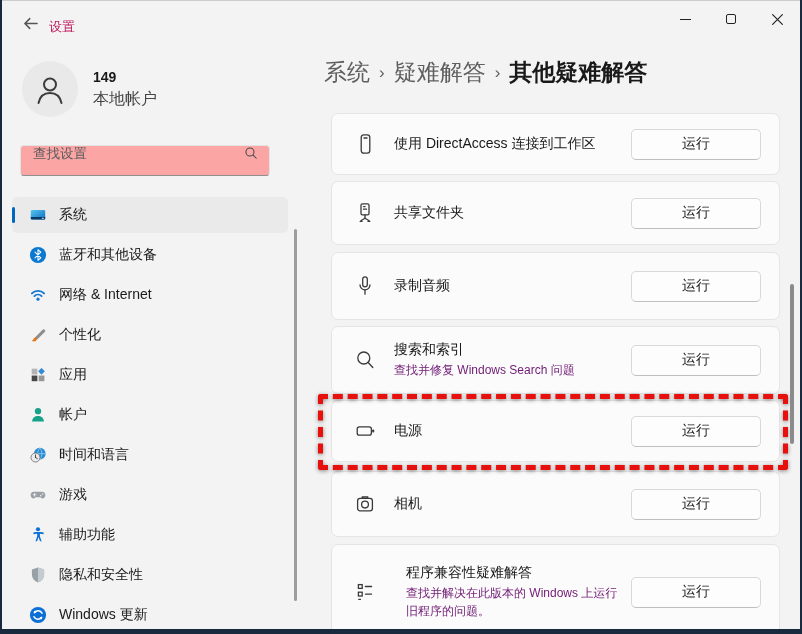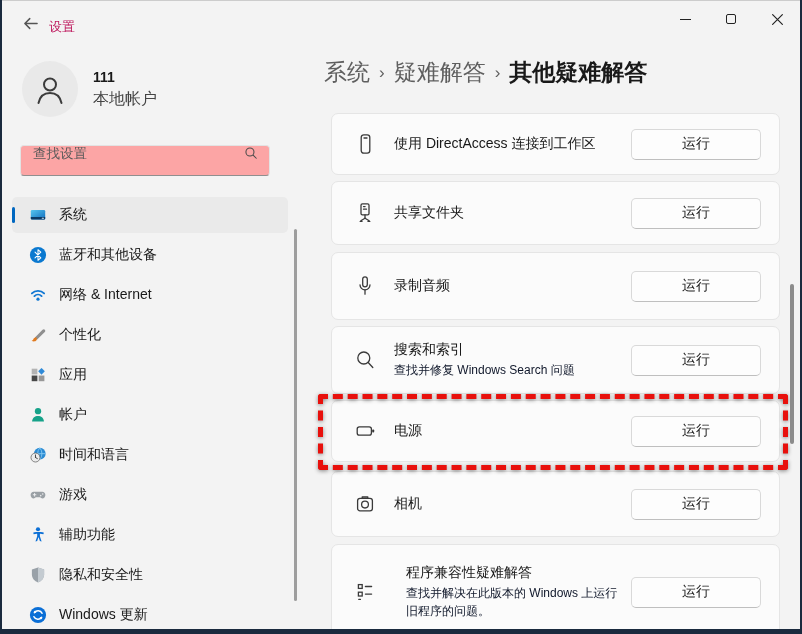--- a/index.html
+++ b/index.html
@@ -56,21 +56,21 @@
   .breadcrumb { position:absolute; left:0; top:16px; font-size:23px; white-space:nowrap; }
   .crumb { color:#5f5f5f; cursor:pointer; }
   .crumb-sep { color:#5f5f5f; font-size:17px; padding:0 9px; position:relative; top:-2px; }
   .crumb-current { color:#191919; font-weight:700; }
   .cards { position:absolute; left:0; top:72px; width:456px; }
   .card { background:#fbfbfb; border:1px solid #e5e5e5; border-radius:7px;
     display:flex; align-items:center; padding:0 18px 0 20px;margin-left:7px; }
   .card-icon { width:26px; display:flex; justify-content:center; flex:none; }
   .card-text { margin-left:16px; flex:1; }
   .card-title { font-size:14px; color:#191919; }
-  .card-sub { font-size:12px; color:#0f172a; margin-top:3px; max-width:305px; line-height:1.45; }
+  .card-sub { font-size:12px; color:#701a75; margin-top:3px; max-width:305px; line-height:1.45; }
   .run-btn { flex:none; width:130px; height:31px; background:#fdfdfd;
     border:1px solid #d9d9d9; border-bottom-color:#bfbfbf; border-radius:5px;
     font-size:14px; color:#1a1a1a; cursor:pointer;
     font-family:"Liberation Sans","DejaVu Sans",sans-serif; }
   .c1 { height:62px; } .c2 { height:64px; margin-top:6px; } .c3 { height:68px; margin-top:7px; }
   .c4 { height:68px; margin-top:6px; } .c5 { height:62px; margin-top:6px; }
   .c6 { height:66px; margin-top:9px; } .c7 { height:96px; margin-top:7px;gap:12px; }
   .c8 { height:40px; margin-top:5px; }
   .highlight-box { position:absolute; left:-6px; top:281px; width:470px; height:76px;
     border:5px dashed #e8100c; border-radius:3px; pointer-events:none;
@@ -111,21 +111,21 @@
   <div class="sidebar">
 
     <div class="account">
       <div class="avatar">
         <svg width="34" height="34" viewBox="0 0 34 34">
           <circle cx="17" cy="12.5" r="6" fill="none" stroke="#3c3c3c" stroke-width="2"></circle>
           <path d="M5.5 31c1.5-7 6-10 11.5-10s10 3 11.5 10" fill="none" stroke="#3c3c3c" stroke-width="2" stroke-linecap="round"></path>
         </svg>
       </div>
       <div class="account-text">
-        <div class="account-name">111</div>
+        <div class="account-name">149</div>
         <div class="account-type">本地帐户</div>
       </div>
     </div>
 
     <div class="searchbox">
       <input type="text" placeholder="查找设置" style="">
       <span class="search-glyph">
         <svg width="14" height="14" viewBox="0 0 16 16">
             <circle cx="6.8" cy="6.8" r="4.6" fill="none" stroke="#4a4a4a" stroke-width="1.2"></circle>
             <path d="m10.4 10.4 3.6 3.6" stroke="#4a4a4a" stroke-width="1.2" stroke-linecap="round"></path>

